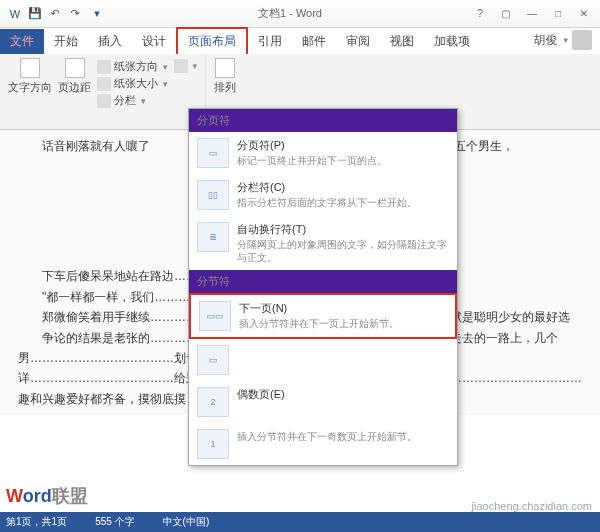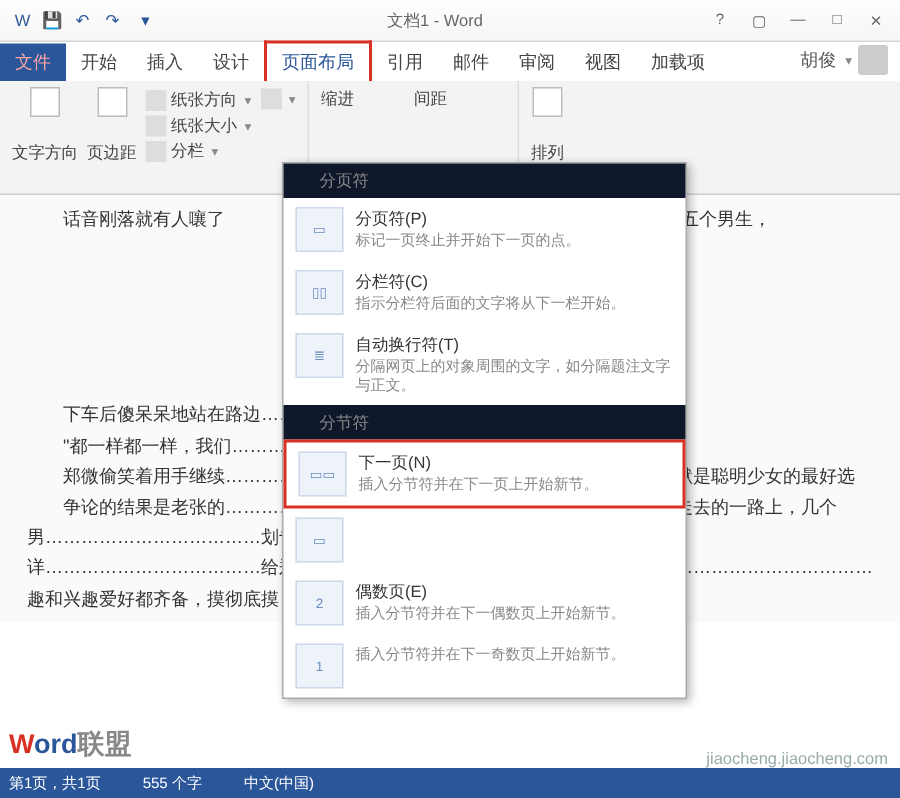--- a/index.html
+++ b/index.html
@@ -12,28 +12,28 @@
 .win-ctrl span { width: 24px; height: 18px; display: flex; align-items: center; justify-content: center; font-size: 10px; color: #666; }
 .tabs { height: 26px; display: flex; align-items: flex-end; background: #fff; font-size: 12px; color: #444; }
 .tab { padding: 4px 10px; cursor: pointer; }
 .tab.file { background: #2b579a; color: #fca5a5; }
 .tab.active { border: 2px solid #d93025; border-bottom: none; color: #2b579a; }
 .signin { margin-left: auto; padding: 4px 8px; display: flex; align-items: center; gap: 4px; color: #555; margin-top: 34px; }
 .avatar { width: 20px; height: 20px; background: #ccc; border-radius: 2px; }
 .ribbon { height: 76px; background: #f3f3f3; border-bottom: 1px solid #ccc; display: flex; font-size: 11px; color: #444; position: relative; }
 .grp { border-right: 1px solid #ddd; padding: 4px 8px 2px; display: flex; flex-direction: column; justify-content: space-between; }
 .grp-body { display: flex; gap: 6px; align-items: flex-start; }
-.bigbtn { display: flex; flex-direction: column; align-items: center; gap: 16px; font-size: 11px; }
+.bigbtn { display: flex; flex-direction: column; align-items: center; gap: 2px; font-size: 11px; }
 .bigbtn .ic { width: 20px; height: 20px; border: 1px solid #bbb; background: #fff; }
 .smitem { display: flex; align-items: center; gap: 3px; font-size: 11px; padding: 1px 0; }
 .smitem .ic { width: 14px; height: 14px; background: #ddd; }
 .grp-label { text-align: right; font-size: 10px; color: #777; padding-top: 2px; margin-top: 44px; }
 .rcol { display: flex; flex-direction: column; justify-content: center; }
 .dropdown { position: absolute; left: 188px; top: 54px; width: 270px; background: #fff; border: 1px solid #aaa; box-shadow: 2px 2px 6px rgba(0,0,0,.3); font-size: 11px; z-index: 10; }
-.dd-sect { padding: 4px 24px; color: #888; font-size: 11px; background: #0f172a; }
+.dd-sect { padding: 4px 8px; color: #888; font-size: 11px; background: #4c1d95; }
 .dd-item { display: flex; gap: 8px; padding: 6px 8px; }
 .dd-item.hl { border: 2px solid #d93025; }
 .dd-icon { width: 32px; height: 30px; background: #eef3fa; border: 1px solid #cdd9ea; flex-shrink: 0; display: flex; align-items: center; justify-content: center; font-size: 9px; color: #6a8cc0; }
 .dd-text { flex: 1; }
 .dd-title { color: #333; }
 .dd-desc { color: #888; font-size: 10px; line-height: 1.3; margin-top: 1px; }
 .doc { padding: 6px 18px; font-size: 12px; color: #333; line-height: 1.7; position: relative; background: #fafafa; }
 .doc p { text-indent: 2em; }
 .statusbar { position: absolute; bottom: 0; left: 0; right: 0; height: 20px; background: #2b579a; color: #fff; font-size: 10px; display: flex; align-items: center; padding: 0 6px; gap: 28px; }
 .statusbar .fill { flex: 1; }
@@ -112,26 +112,20 @@
       </div>
       <div class="rcol">
         <div class="smitem">
             <span class="ic"></span>
             <span class="arrow">▾</span>
           </div>
       </div>
     </div>
     <div class="grp-label">页面设置</div>
   </div>
-  <div class="grp" style="min-width:140px">
-    <div class="grp-body" style="gap:40px">
-      <span>缩进</span>
-      <span>间距</span>
-    </div>
-  </div>
   <div class="grp" style="border-right:none">
     <div class="grp-body">
       <div class="bigbtn">
           <div class="ic"></div>
           <span>排列</span>
         </div>
     </div>
   </div>
 
   <div class="dropdown">
@@ -165,21 +159,20 @@
           <div class="dd-desc">插入分节符并在下一页上开始新节。</div>
         </div>
     </div>
     <div class="dd-item">
       <div class="dd-icon">▭</div>
     </div>
     <div class="dd-item">
       <div class="dd-icon">2</div>
       <div class="dd-text">
           <div class="dd-title">偶数页(E)</div>
-          <div class="dd-desc">插入分节符并在下一偶数页上开始新节。</div>
         </div>
     </div>
     <div class="dd-item">
       <div class="dd-icon">1</div>
       <div class="dd-text">
           <div class="dd-desc">插入分节符并在下一奇数页上开始新节。</div>
         </div>
     </div>
   </div>
 </div>
@@ -188,20 +181,20 @@
   <p><span>话音刚落就有人嚷了</span><span style="display:inline-block;width:220px"></span><span>境工程的来了四五个男生，</span></p>
   <div style="height:110px"></div>
   <p>下车后傻呆呆地站在路边………………………………瞄见，你先扑上去了……</p>
   <p>"都一样都一样，我们………………………………家，不分彼此，不分彼此。"</p>
   <p>郑微偷笑着用手继续………………………………争论，这个时候保持适当的缄默是聪明少女的最好选</p>
   <p>争论的结果是老张的………………………………护了胜利的果实。往宿舍方向走去的一路上，几个男………………………………划专业原籍通通打听了个遍，并且不时机地进行了详………………………………给郑微一张早已准备好的自制名片留下诸多专业联………………………………趣和兴趣爱好都齐备，摸彻底摸</p>
 </div>
 
 <div class="wm1"><span class="r">W</span><span class="b">ord</span><span class="g">联盟</span></div>
 <div class="wm1b">www.wordlm.com</div>
-<div class="wm2">jiaocheng.jiaocheng.com</div>
+<div class="wm2">jiaocheng.chazidian.com</div>
 
 <div class="statusbar">
   <span>第1页，共1页</span>
   <span>555 个字</span>
   <span>中文(中国)</span>
   <span class="fill"></span>
 </div>
 
 </body></html>

